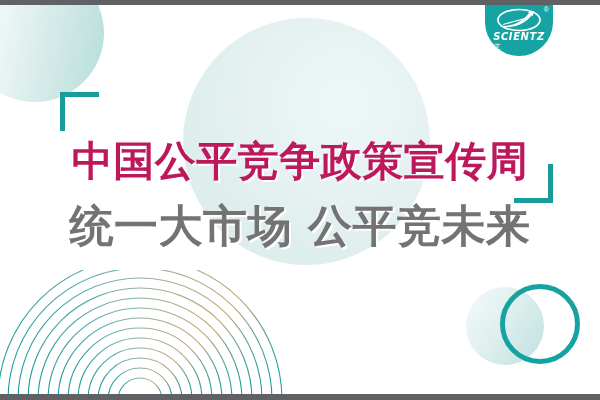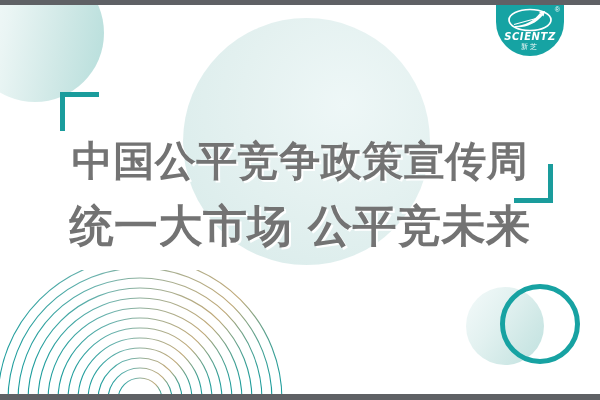--- a/index.html
+++ b/index.html
@@ -121,41 +121,41 @@
     top: 140px;
     width: 600px;
     z-index: 30;
     text-align: center;
   }
   .line-primary {
     font-family: "DejaVu Sans", "Liberation Sans", sans-serif;
     font-size: 41px;
     font-weight: bold;
     line-height: 1.04;
-    color: #737373;
+    color: #be185d;
     letter-spacing: 0.5px;
     text-shadow: 2px 2px 0 rgba(255,255,255,0.95);
     white-space: nowrap;
   }
   .line-secondary {
     margin-top: 20px;
     font-family: "DejaVu Sans", "Liberation Sans", sans-serif;
     font-size: 44px;
     font-weight: bold;
     line-height: 1.04;
     color: #737373;
     letter-spacing: 0.5px;
     text-shadow: 2px 2px 0 rgba(255,255,255,0.95);
     white-space: nowrap;
   }
 
   
   .logo-badge {
     position: absolute;
-    left: 496px;
+    left: 485px;
     top: 4px;
     width: 68px;
     height: 52px;
     z-index: 50;
   }
   .logo-shield {
     position: absolute;
     inset: 0;
     background: #16a3a3;
     border-radius: 0 0 34px 34px;
@@ -178,21 +178,21 @@
     font-size: 10px;
     font-weight: bold;
     font-style: italic;
     letter-spacing: 0.6px;
   }
   .logo-cn {
     position: absolute;
     left: 0;
     top: 38px;
     width: 68px;
-    text-align: center;
+    text-align: left;
     color: #ffffff;
     font-family: "DejaVu Sans", "Liberation Sans", sans-serif;
     font-size: 7px;
     letter-spacing: 2px;
     opacity: 0.95;
   }
   .logo-reg {
     position: absolute;
     right: 4px;
     top: 2px;

